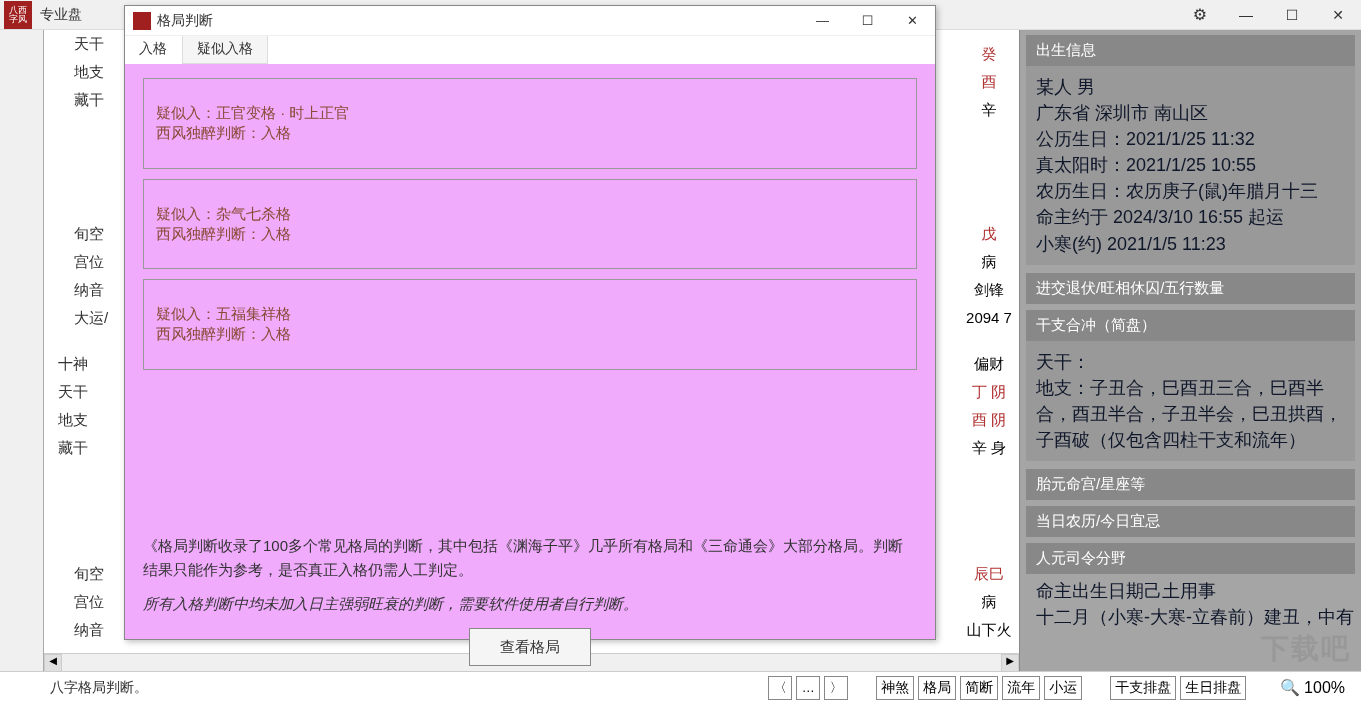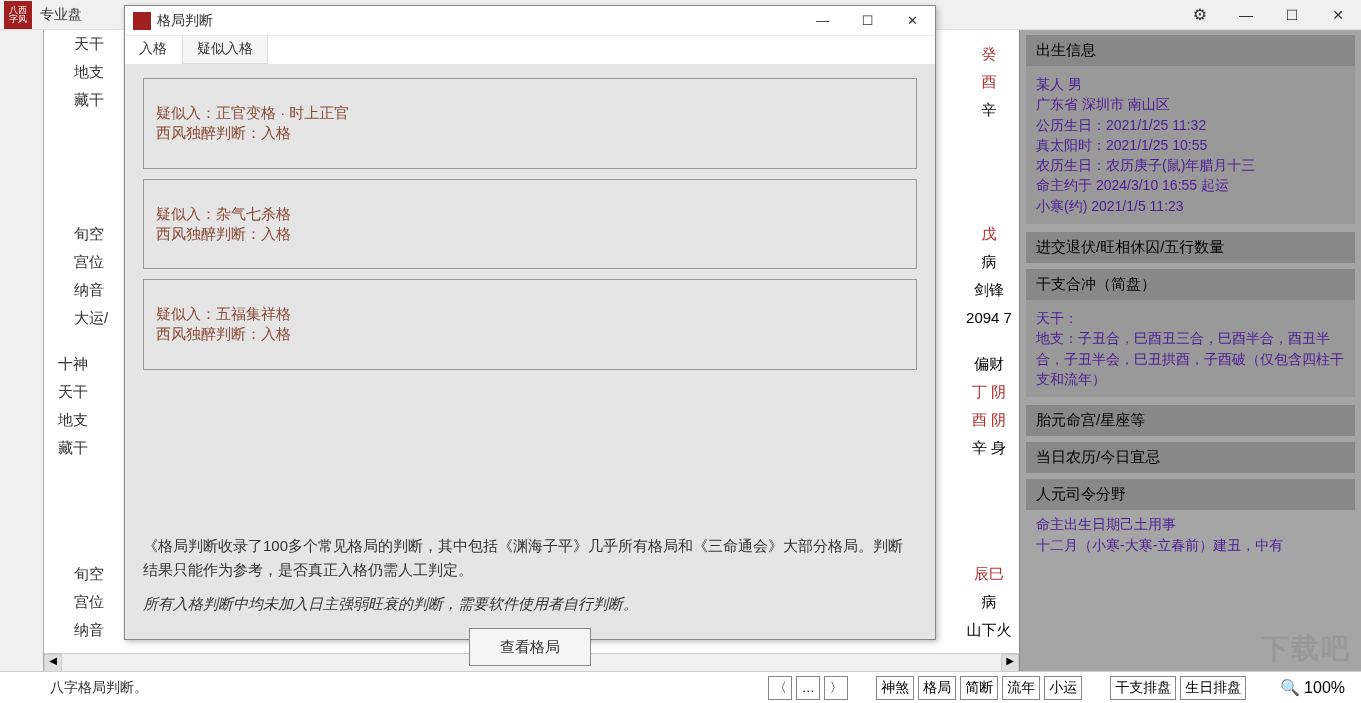--- a/index.html
+++ b/index.html
@@ -24,26 +24,26 @@
 
 .bg-labels { position: absolute; left: 30px; top: 0; font-size: 15px; color: #333; }
 .bg-row { height: 28px; line-height: 28px; }
 .bg-labels2 { position: absolute; left: 14px; top: 320px; }
 
 .right-col { position:absolute; right: 0; top:0; width: 60px; font-size:15px; text-align:center;}
 .right-col .r-row { height: 28px; line-height:28px; }
 .red-txt { color: #b03030; }
 
 .right-panel { width: 342px; background: #a5a5a5; border-left: 1px solid #888; flex-shrink: 0; overflow-y:auto; padding: 5px 6px; }
-.info-header { background: #888; color: #000000; padding: 6px 10px; font-size: 15px; margin-bottom: 0; }
-.info-body { background: #999; color: #4c1d95; padding: 8px 10px; font-size: 14px; line-height: 1.45; margin-bottom: 8px; }
+.info-header { background: #888; color: #ffffff; padding: 6px 10px; font-size: 15px; margin-bottom: 0; }
+.info-body { background: #999; color: #0f172a; padding: 8px 10px; font-size: 18px; line-height: 1.45; margin-bottom: 8px; }
 .info-row { white-space: nowrap; }
 
 
-.modal { position: absolute; left: 124px; top: 5px; width: 812px; height: 635px; background: #e5e5e5; border: 1px solid #888; box-shadow: 2px 2px 6px rgba(0,0,0,0.25); }
+.modal { position: absolute; left: 124px; top: 5px; width: 812px; height: 635px; background: #f0abfc; border: 1px solid #888; box-shadow: 2px 2px 6px rgba(0,0,0,0.25); }
 .modal-title { height: 30px; background: #fff; display: flex; align-items: center; border-bottom: 1px solid #eee; }
 .modal-icon { width: 18px; height: 18px; background: #a02020; margin-left: 8px; }
 .modal-title-text { margin-left: 6px; font-size: 14px; color: #333; }
 .modal-btns { margin-left: auto; display: flex; }
 .modal-btn { width: 45px; height: 30px; display:flex; align-items:center; justify-content:center; font-size: 13px; color:#333; cursor:pointer;}
 
 .modal-tabs { display: flex; height: 28px; background: #fff; }
 .modal-tab { padding: 4px 14px; font-size: 14px; color: #333; cursor:pointer; border-right:1px solid transparent;}
 .modal-tab.active { background: #fff; }
 .modal-tab:not(.active) { background: #f5f5f5; border-left:1px solid #ddd; border-right:1px solid #ddd; border-bottom:1px solid #ddd;}

